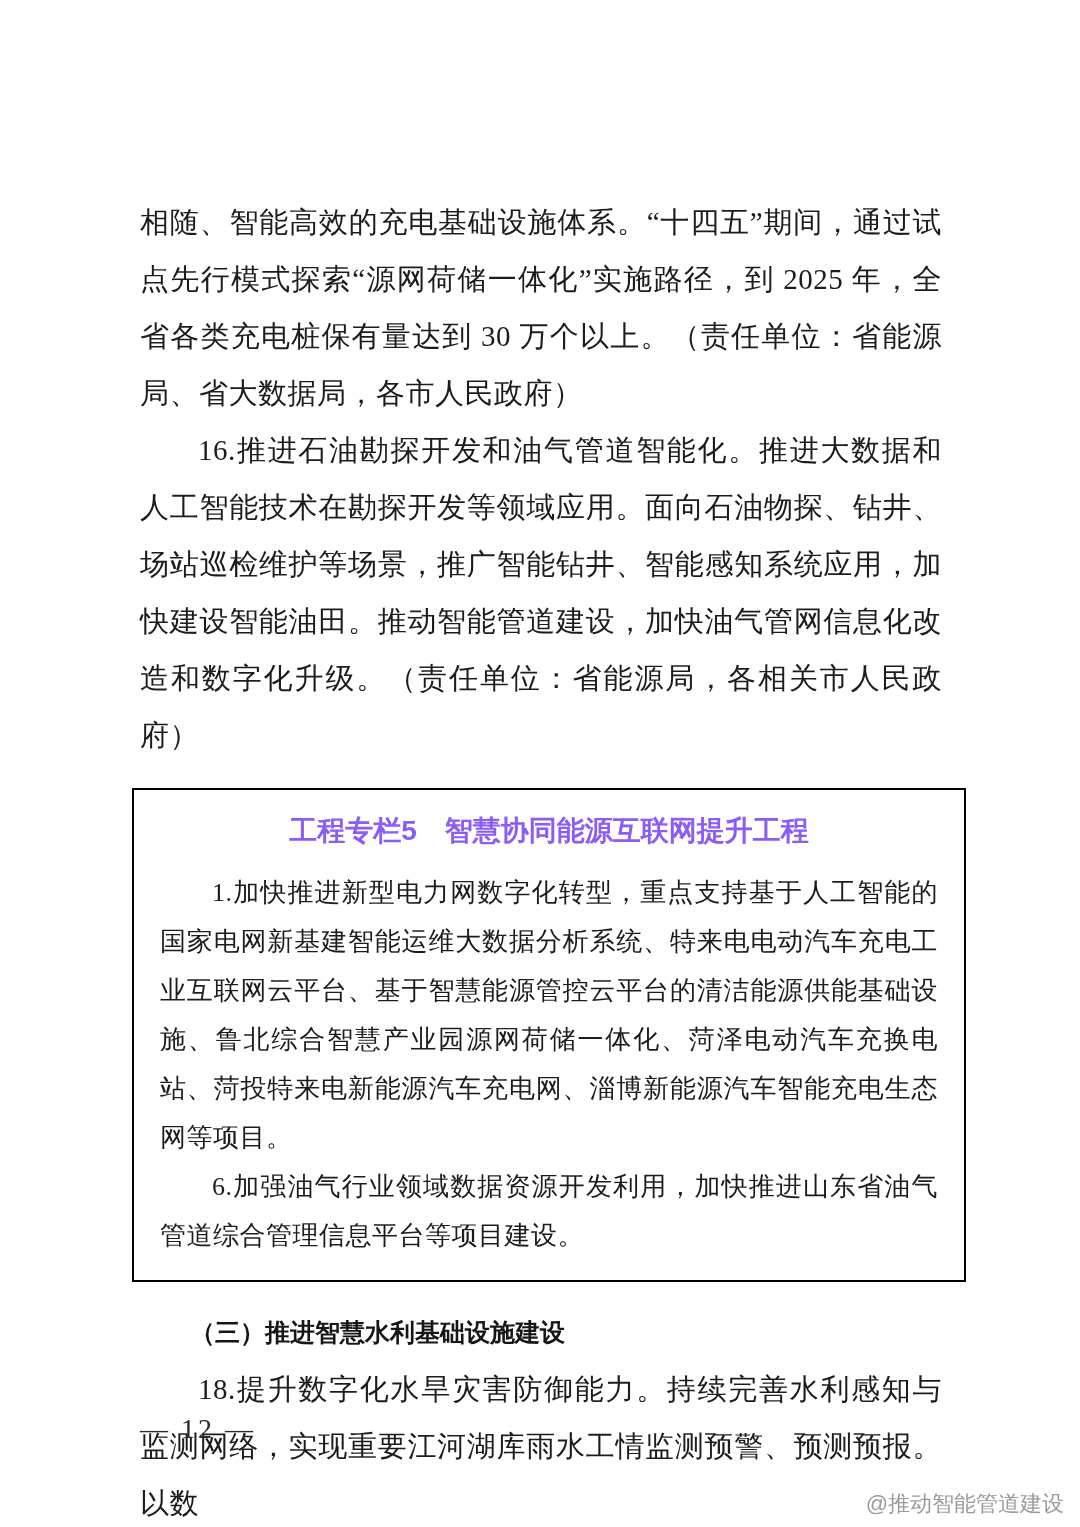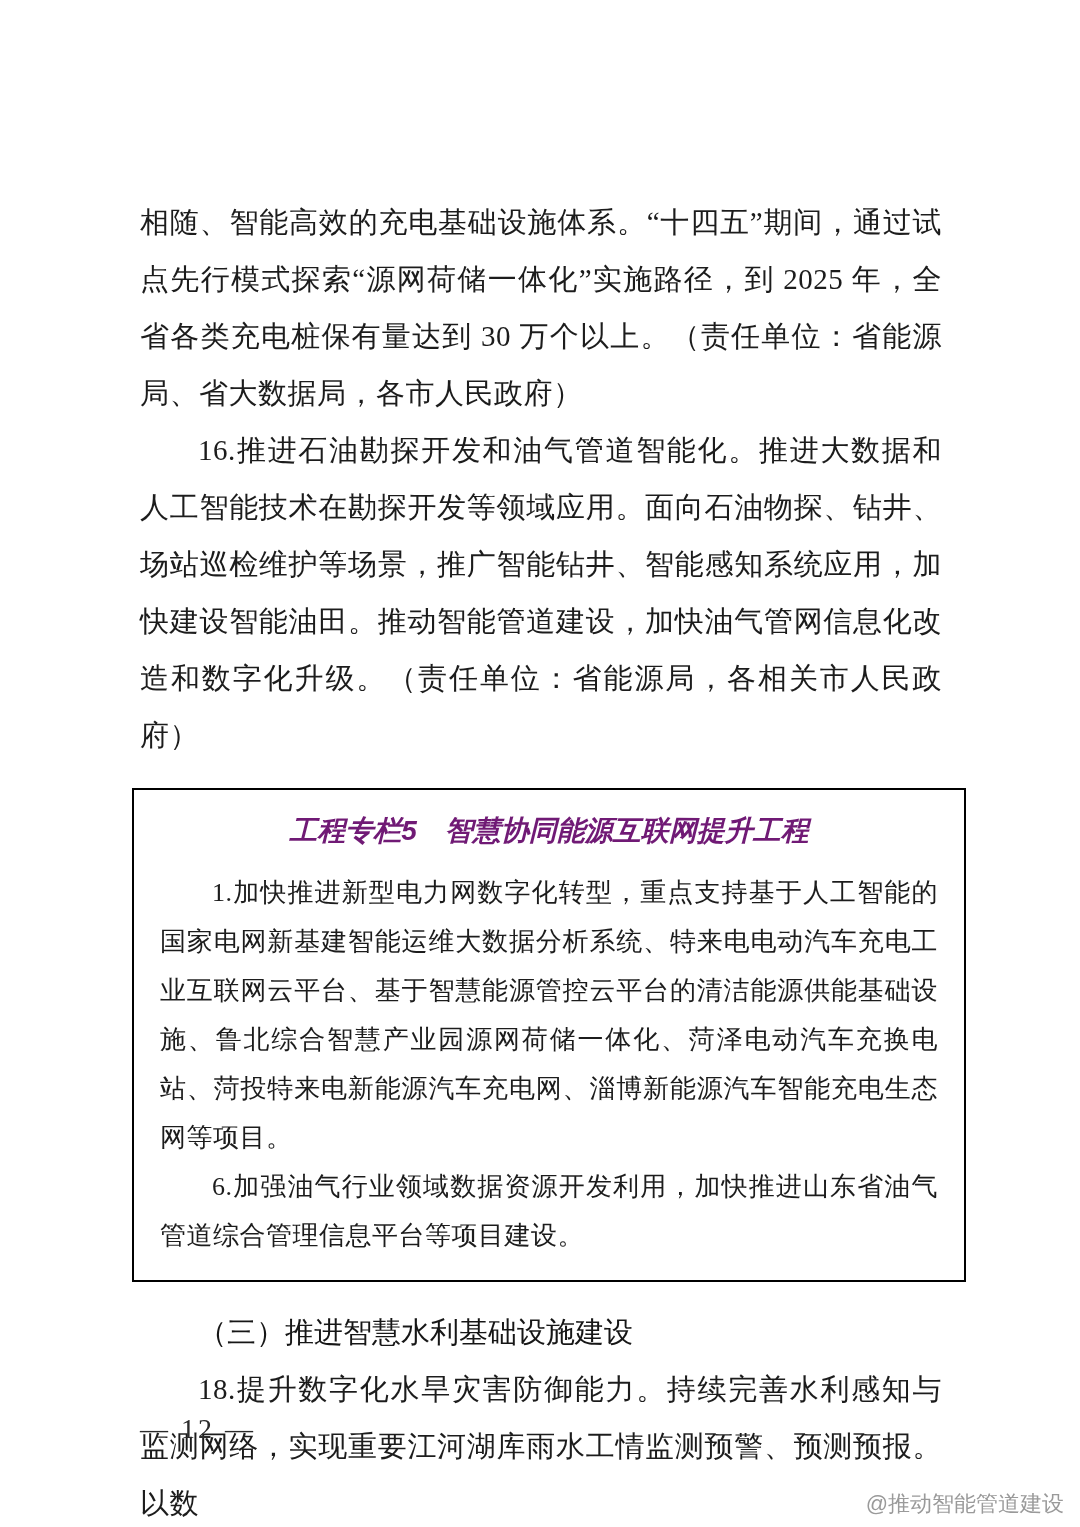--- a/index.html
+++ b/index.html
@@ -34,34 +34,33 @@
     padding: 14px 26px 20px 26px;
     background: #ffffff;
   }
   .panel-title {
     font-family: "Liberation Sans", "DejaVu Sans", sans-serif;
     font-size: 28px;
     font-weight: bold;
     text-align: center;
     line-height: 54px;
     margin-bottom: 10px;
-    color: #701a75;
-    font-style: italic;
+    color: #8b5cf6;
   }
   .panel-para {
     font-size: 26px;
     line-height: 49px;
     text-align: justify;
     text-indent: 2em;
     letter-spacing: 0.5px;
   }
   .section-heading {
-    font-size: 29px;
+    font-size: 25px;
     line-height: 57px;
-    font-weight: normal;
+    font-weight: bold;
     text-indent: 2em;
     margin-top: 4px;
     color: #161616;
   }
   .page-number {
     position: absolute;
     left: 140px;
     bottom: 82px;
     font-size: 28px;
     letter-spacing: 3px;

